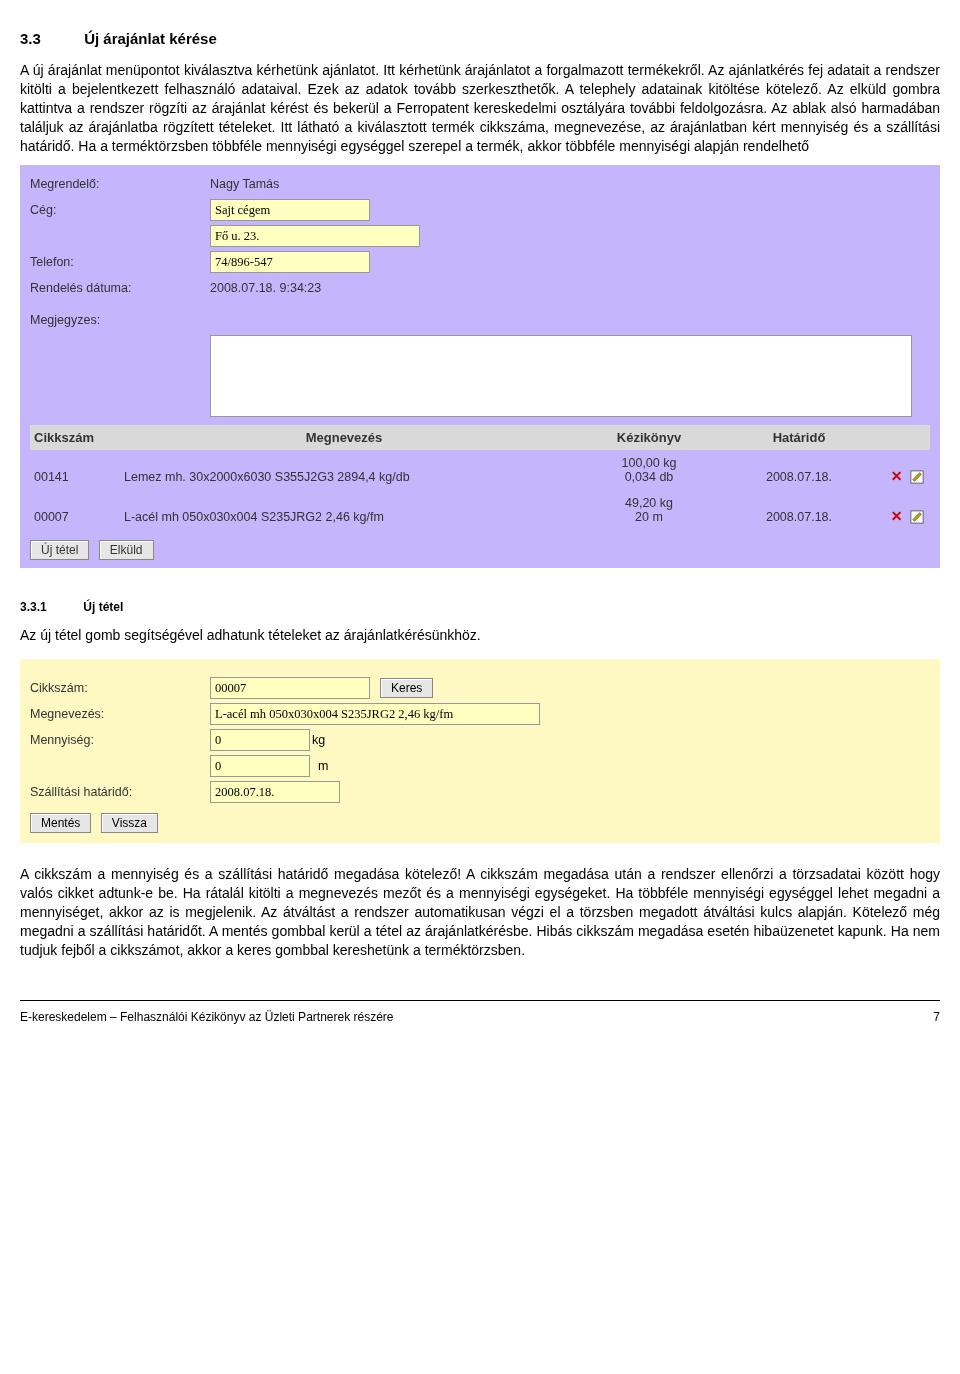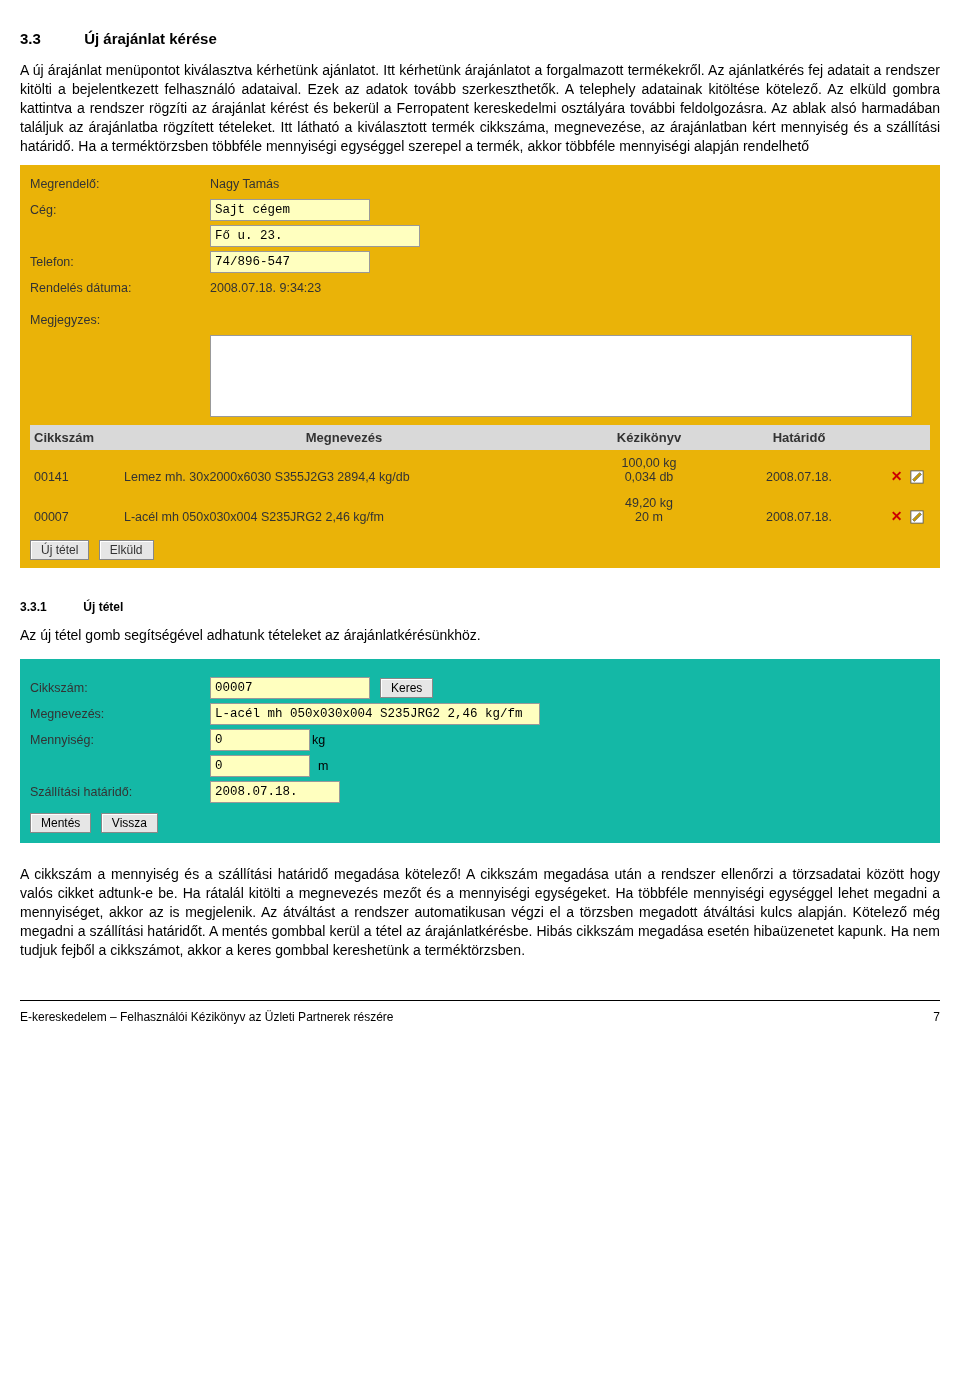--- a/index.html
+++ b/index.html
@@ -12,36 +12,36 @@
     width: 920px;
   }
   .section-heading {
     font-weight: bold;
     font-size: 15px;
     margin-bottom: 14px;
   }
   .section-heading .num { display:inline-block; width: 60px; }
   .para { text-align: justify; margin-bottom: 8px; line-height: 1.35; }
   .ui-box {
-    background: #eab308;
+    background: #c4b5fd;
     padding: 8px 10px 8px 10px;
     margin: 10px 0 20px 0;
     border: 0;
     font-size: 12.5px;
     color: #333;
   }
   .form-row { display:flex; align-items:center; margin-bottom:4px; min-height:22px; }
   .form-label { width:180px; color:#333; }
   .val-text { padding: 1px 0; }
   .inp {
     background: #ffffbf;
     border: 1px solid #999;
     padding: 1px 4px;
     font-size:12.5px;
-    font-family: Liberation Mono, monospace;
+    font-family: Liberation Serif, serif;
     height: 18px;
     box-sizing: content-box;
   }
   .inp.w60 { width:56px; }
   .inp.w90 { width:90px; }
   .inp.w120 { width:120px; }
   .inp.w140 { width:150px; }
   .inp.w300 { width:300px; }
   .inp.w200 { width:200px; }
   .textarea {
@@ -65,21 +65,21 @@
     box-shadow: inset 1px 1px 0 #fff;
   }
   .icon-x { color:#cc0000; font-weight:bold; margin-right:4px; cursor:pointer; font-size:14px;}
   .icon-edit {
     display:inline-block; width:14px; height:14px;
     position:relative; vertical-align:middle; cursor:pointer;
   }
   .icon-edit svg { width:14px; height:14px; }
   .sub-heading { font-weight:bold; margin: 32px 0 12px 0; font-size:12px;}
   .sub-heading .num { display:inline-block; width:60px; }
-  .ui-box2 { background:#14b8a6; padding:18px 10px 10px 10px; margin:14px 0 22px 0; font-size:12.5px;}
+  .ui-box2 { background:#fef9c3; padding:18px 10px 10px 10px; margin:14px 0 22px 0; font-size:12.5px;}
   .footer-line { border:none; border-top:1px solid #000; margin-top:40px; }
   .footer { font-size:12px; display:flex; justify-content:space-between; padding-top:2px;}
 </style>
 </head>
 <body>
 
 <div class="section-heading">
   <span class="num">3.3</span>
   <span>Új árajánlat kérése</span>
 </div>

